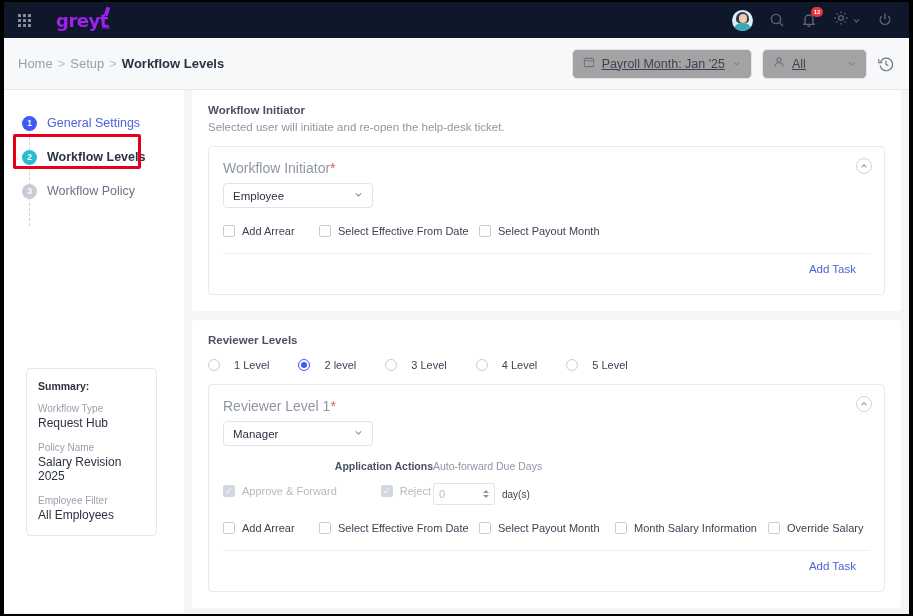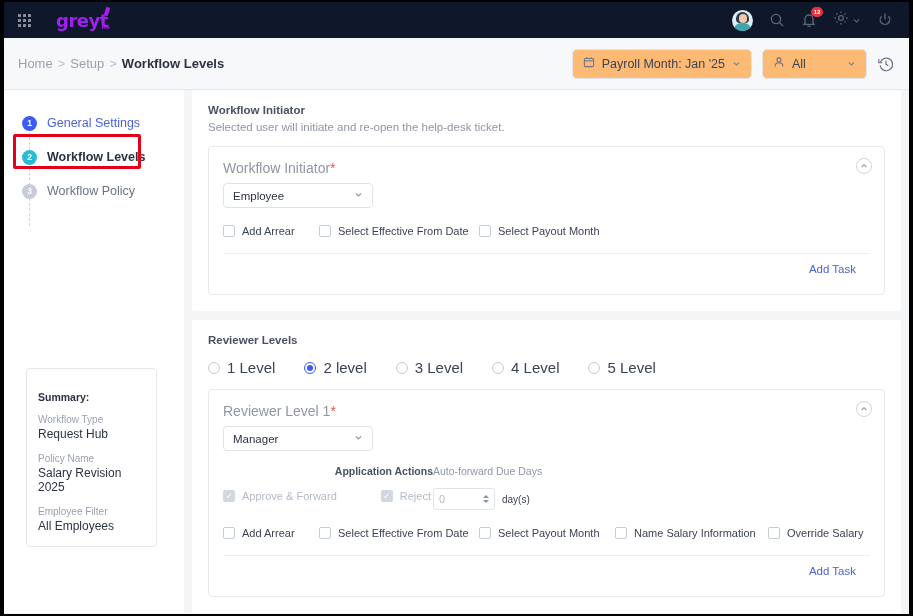--- a/index.html
+++ b/index.html
@@ -63,23 +63,23 @@
     height: 52px; background: #f7f8fa;
     border-bottom: 1px solid #e4e7ec;
     display: flex; align-items: center; padding: 0 14px;
   }
   .crumbs { font-size: 13px; color: #9aa1ae; display: flex; align-items: center; gap: 5px; }
   .crumbs a { color: #9aa1ae; text-decoration: none; cursor: pointer; }
   .crumbs .sep { color: #b9bfc9; }
   .crumbs .cur { color: #2b3241; font-weight: bold; }
   .crumb-right { margin-left: auto; display: flex; align-items: center; gap: 10px; }
   .pill {
-    height: 30px; background: #fdba74; border: 1px solid #e1e4ea; border-radius: 5px;
+    height: 30px; background: #a3a3a3; border: 1px solid #e1e4ea; border-radius: 5px;
     display: flex; align-items: center; gap: 7px; padding: 0 10px;
-    font-size: 12.5px; color: #3c4354; cursor: pointer; white-space: nowrap;
+    font-size: 12.5px; color: #3c4354; cursor: pointer; white-space: nowrap; text-decoration: underline;
   }
   .pill.wide { width: 105px; }
   .pill .caret { margin-left: auto; color: #7a8191; }
   .hist-btn { cursor: pointer; color: #6b7384; display: flex; align-items: center; }
 
   
   .body { display: flex; height: calc(100% - 36px - 53px); }
   .sidebar { width: 180px; background: #fff; position: relative; flex: none; }
   .steps { padding: 16px 0 0 18px; position: relative; }
   .step { display: flex; align-items: center; gap: 10px; height: 34px; cursor: pointer; position: relative; }
@@ -103,21 +103,21 @@
   .highlight-box {
     position: absolute; left: 9px; top: 44px;
     width: 128px; height: 35px;
     border: 3px solid #e2001a; border-radius: 2px;
     pointer-events: none; z-index: 3;
   }
   .summary {
     position: absolute; left: 22px; top: 278px;
     width: 131px;
     border: 1px solid #e4e7ec; border-radius: 4px;
-    background: #fff; padding: 22px 11px 13px 11px;
+    background: #fff; padding: 11px 11px 13px 11px;
   }
   .summary h4 { font-size: 10.5px; color: #2b3241; font-weight: bold; margin-bottom: 11px; }
   .sm-lab { font-size: 10px; color: #9aa1ae; margin-bottom: 2px; }
   .sm-val { font-size: 12px; color: #2b3241; margin-bottom: 12px; }
   .sm-val.last { margin-bottom: 0; }
 
   
   .main { flex: 1; padding: 0 8px 0 8px; overflow: hidden; }
   .panel { background: #fff; border-radius: 3px; padding: 14px 16px 16px 16px; }
   .panel + .panel { margin-top: 9px; }
@@ -168,21 +168,21 @@
 
   .radios { display: flex; align-items: center; gap: 29px; margin-top: 13px; }
   .rb { display: flex; align-items: center; gap: 7px; cursor: pointer; }
   .rb .ring {
     width: 12px; height: 12px; border-radius: 50%;
     border: 1px solid #c6ccd6; background: #fff; flex: none;
     display: flex; align-items: center; justify-content: center;
   }
   .rb.sel .ring { border: 1.5px solid #3b5cf6; }
   .rb.sel .ring i { width: 6px; height: 6px; border-radius: 50%; background: #3b5cf6; display: block; }
-  .rb .lbl { font-size: 15px; color: #3c4354; }
+  .rb .lbl { font-size: 11px; color: #3c4354; margin-left: 7px; }
 
   .actions-row { display: flex; margin-top: 14px; text-align: right; }
   .act-col { width: 210px; }
   .sub-lab { font-size: 10.5px; color: #4a5161; font-weight: bold; }
   .sub-lab.norm { font-weight: normal; color: #8f96a4; }
   .act-cbs { display: flex; gap: 44px; margin-top: 13px; }
   .stepper-wrap { display: flex; align-items: center; gap: 7px; margin-top: 11px; }
   .stepper {
     width: 62px; height: 22px; border: 1px solid #dfe3ea; border-radius: 3px;
     display: flex; align-items: center; padding: 0 5px; background: #fff;
@@ -490,21 +490,21 @@
               <div class="cb" style="width:160px">
                 <span class="box"></span>
                 <span class="lbl">Select Effective From Date</span>
               </div>
               <div class="cb" style="width:136px">
                 <span class="box"></span>
                 <span class="lbl">Select Payout Month</span>
               </div>
               <div class="cb" style="width:153px">
                 <span class="box"></span>
-                <span class="lbl">Name Salary Information</span>
+                <span class="lbl">Month Salary Information</span>
               </div>
               <div class="cb">
                 <span class="box"></span>
                 <span class="lbl">Override Salary</span>
               </div>
             </div>
 
             <div class="divider"></div>
             <div class="addtask">Add Task</div>
           </div>

